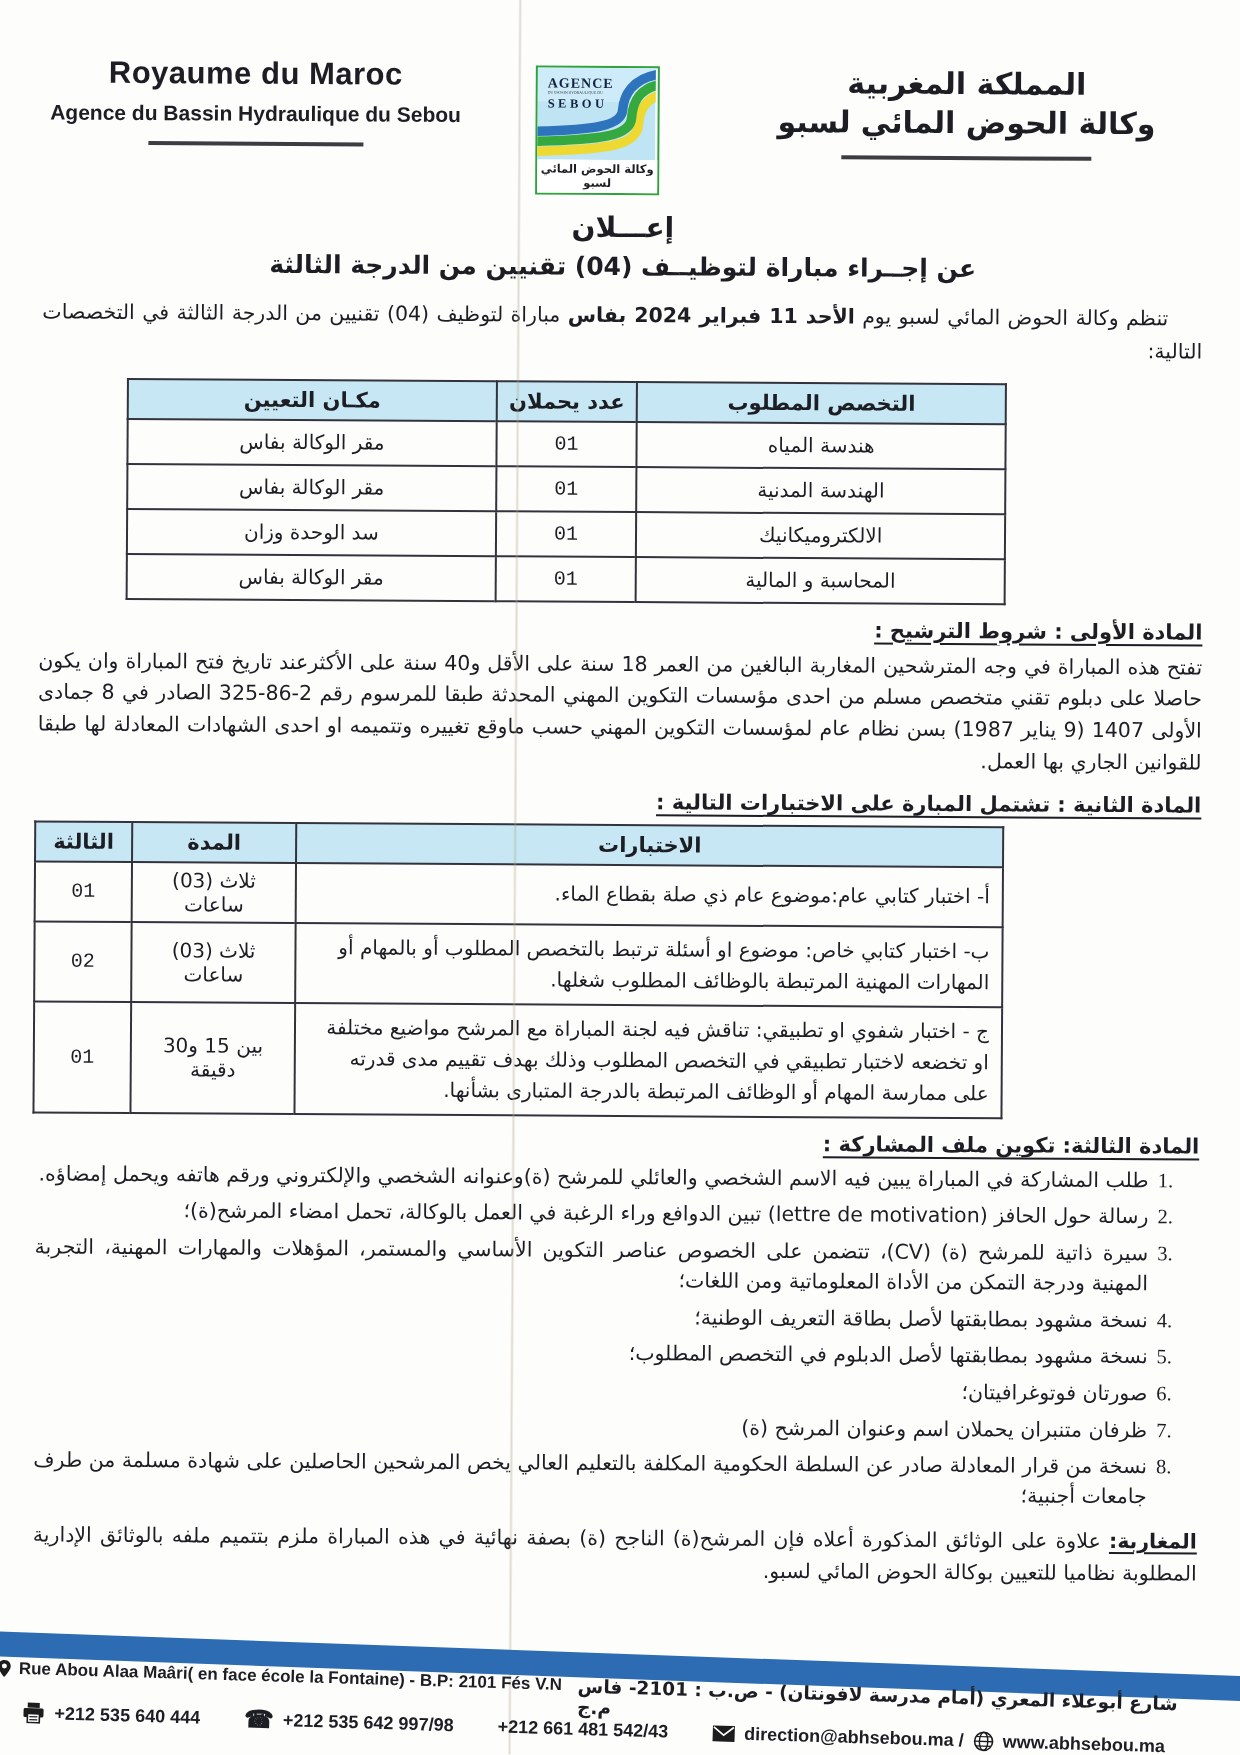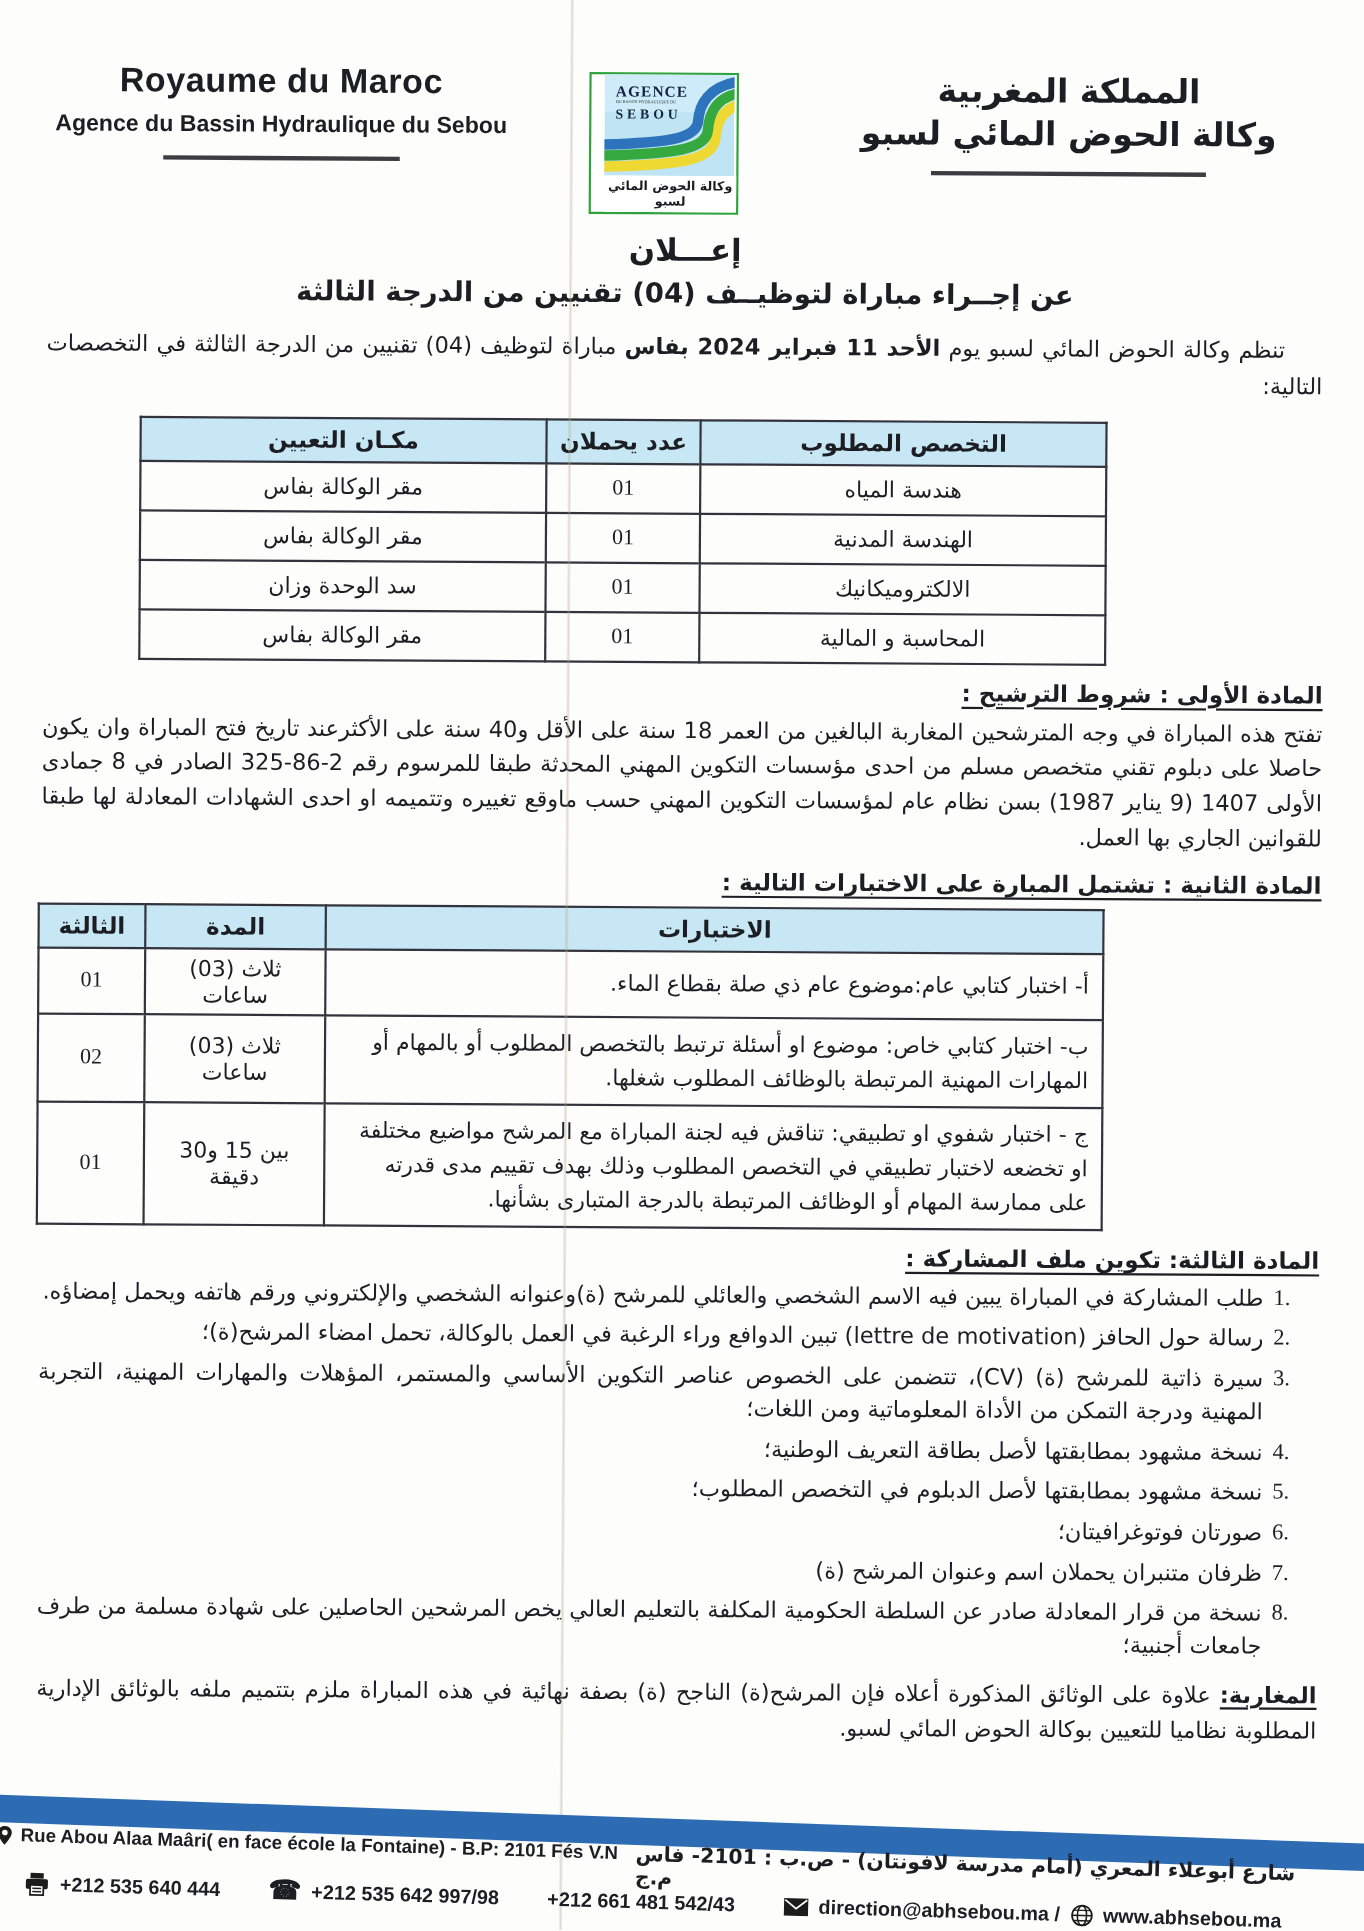--- a/index.html
+++ b/index.html
@@ -14,21 +14,21 @@
     pointer-events:none;}
   
   .hdr{display:flex;align-items:flex-start;padding:0 42px;margin-top:44px;}
   .hdr-left{flex:0 0 420px;text-align:center;direction:ltr;margin-top:14px;
     font-family:"Liberation Sans",sans-serif;}
   .hdr-left .l1{font-size:31px;font-weight:bold;letter-spacing:.5px;}
   .hdr-left .l2{font-size:21px;font-weight:bold;margin-top:10px;}
   .rule{height:4px;background:#3c3c42;margin:16px auto 0;}
   .hdr-left .rule{width:215px;}
   .logo-wrap{flex:0 0 126px;margin:22px 70px 0 70px;}
-  .logo-box{width:120px;border:2px solid var(--logo-border,#2fa23c);background:#fff;padding-left:12px;}
+  .logo-box{width:120px;border:2px solid var(--logo-border,#2fa23c);background:#fff;}
   .logo-box svg{display:block;}
   .logo-caption{background:#fff;text-align:center;font-size:11.5px;font-weight:bold;
     padding:2px 0 3px;direction:rtl;}
   .sw{fill:none;}
   .sw-b{stroke:var(--swoosh-blue,#2d74bd);stroke-width:9.5;}
   .sw-g{stroke:var(--swoosh-green,#35a93f);stroke-width:9.5;}
   .sw-y{stroke:var(--swoosh-yellow,#eed832);stroke-width:9.5;}
   .hdr-right{flex:1;text-align:center;direction:rtl;margin-top:20px;}
   .hdr-right .l1{font-size:30px;font-weight:bold;}
   .hdr-right .l2{font-size:30px;font-weight:bold;margin-top:4px;}
@@ -40,21 +40,21 @@
   
   .rtl{direction:rtl;}
   .intro{margin:18px 40px 0 40px;font-size:20.5px;line-height:1.6;text-align:justify;
     text-indent:34px;}
   .b{font-weight:bold;}
   
   table{border-collapse:collapse;direction:rtl;}
   th,td{border:2px solid #33333d;text-align:center;vertical-align:middle;}
   th{background:var(--table-header-bg,#c6e7f3);font-size:21px;font-weight:bold;padding:7px 4px;}
   td{font-size:20px;padding:5px 8px;}
-  .num-cell{font-family:Liberation Serif, serif;font-size:20px;}
+  .num-cell{font-family:Liberation Mono, monospace;font-size:20px;}
   .t1-wrap{margin:16px 235px 0 125px;}
   .t1{width:880px;}
   .t1 td{height:33px;}
   .t2-wrap{margin:10px 235px 0 35px;}
   .t2{width:970px;}
   .t2 .exam{text-align:right;padding:8px 12px;line-height:1.55;font-size:20px;}
   .art-h{font-size:21px;font-weight:bold;text-decoration:underline;text-underline-offset:5px;
     margin:14px 38px 0 38px;}
   .art-body{margin:8px 38px 0 38px;font-size:20.5px;line-height:1.55;text-align:justify;}
   ol.docs{list-style:none;margin:8px 38px 0 38px;padding:0 26px 0 0;}

